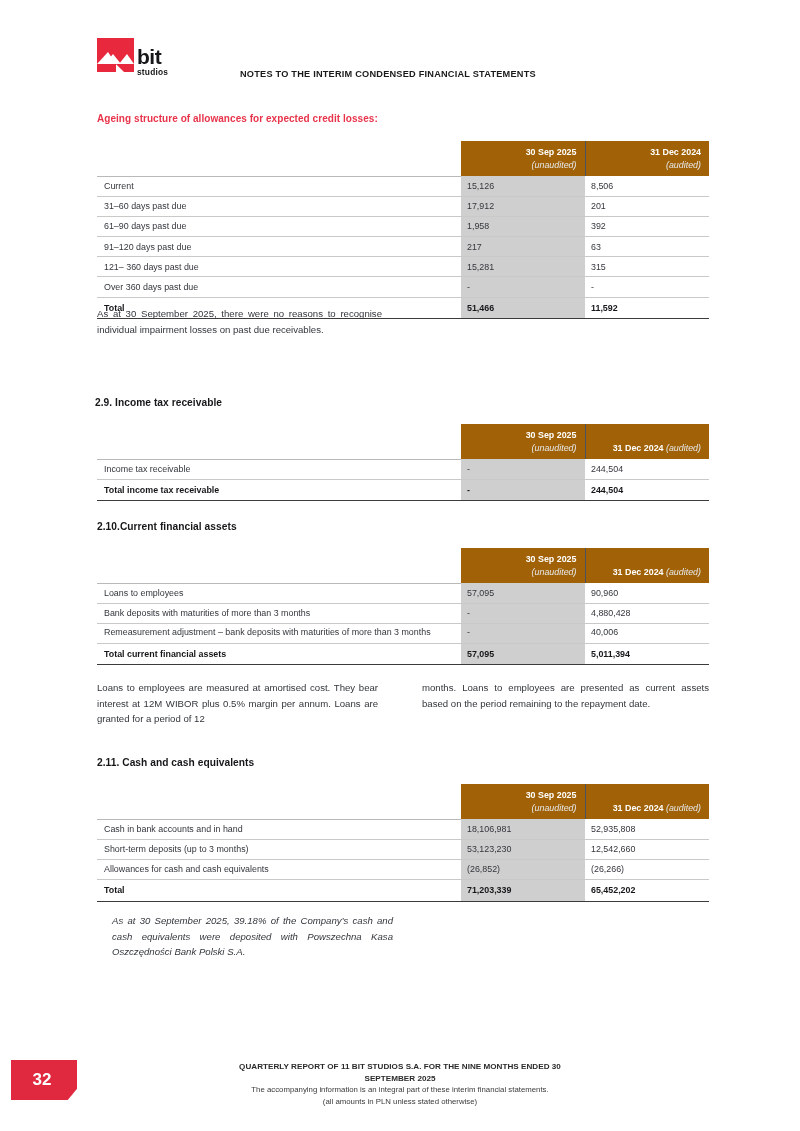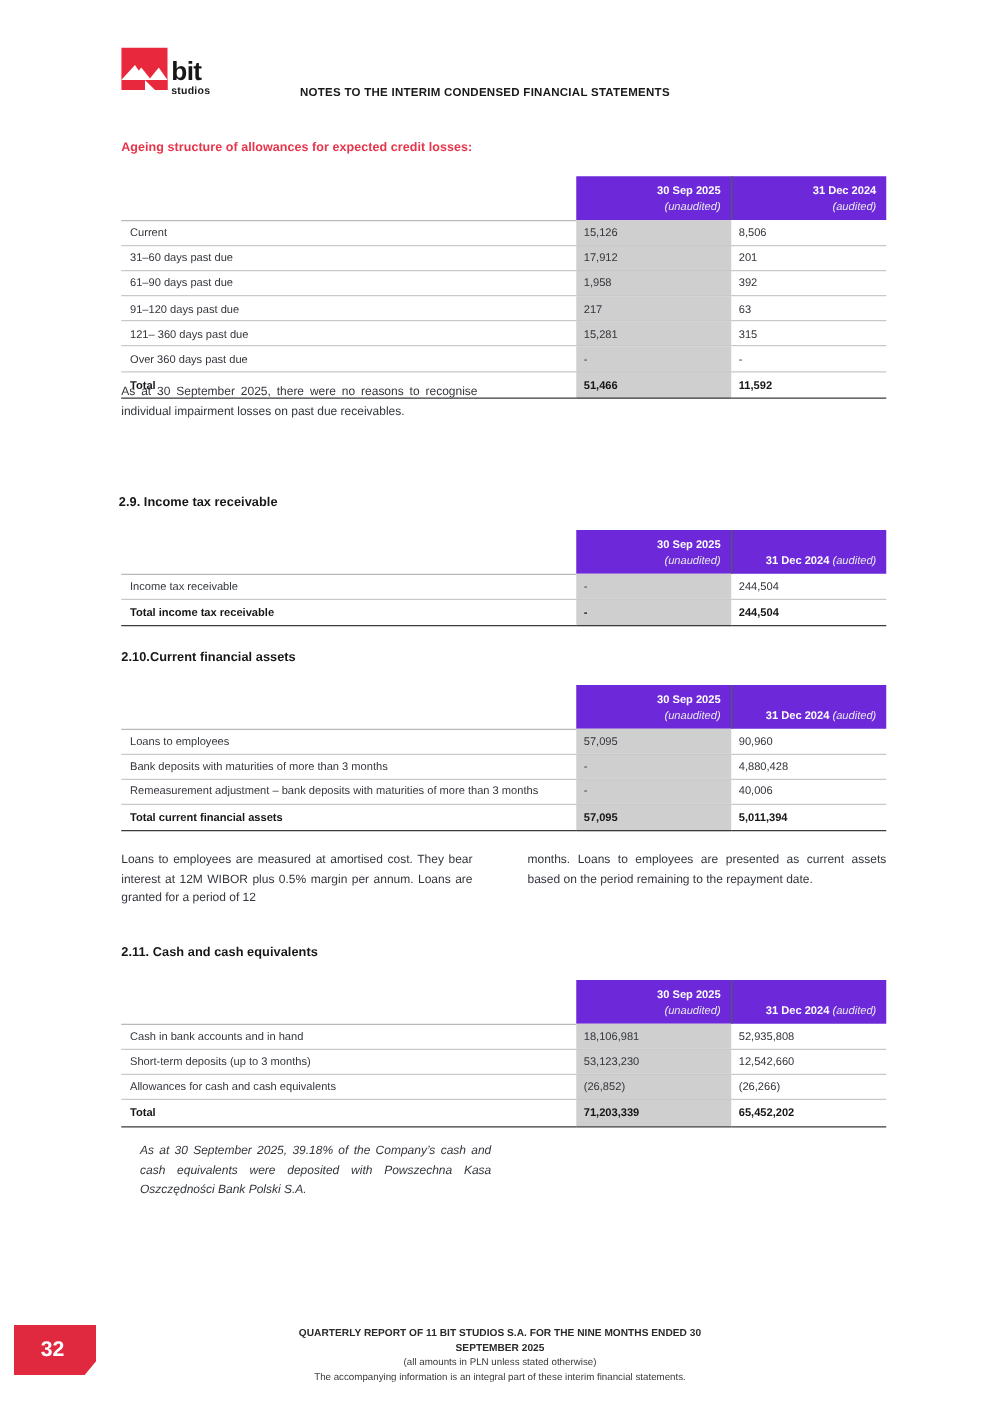--- a/index.html
+++ b/index.html
@@ -86,21 +86,21 @@
     table-layout: fixed;
     font-size: 8.9px;
     color: #33363c;
   }
 
   .fin-table col.c-label { width: 364px; }
   .fin-table col.c-v1    { width: 124px; }
   .fin-table col.c-v2    { width: 124px; }
 
   .fin-table thead th {
-    background: #6d28d9;
+    background: #a16207;
     color: #ffffff;
     font-size: 8.9px;
     font-weight: bold;
     text-align: right;
     vertical-align: bottom;
     padding: 5px 8px 5px 6px;
     line-height: 12.5px;
     border-right: 1px solid #4a525e;
   }
   .fin-table thead th:last-child { border-right: none; }
@@ -388,17 +388,17 @@
     </tbody>
   </table>
 
   <div class="para" style="left:112px; top:913px; width:281px;font-style:italic;">As at 30 September 2025, 39.18% of the Company’s cash and cash equivalents were deposited with Powszechna Kasa Oszczędności Bank Polski S.A.</div>
 
   <div class="page-badge">32</div>
 
   <div class="footer-block">
     <div class="footer-strong">QUARTERLY REPORT OF 11 BIT STUDIOS S.A. FOR THE NINE MONTHS ENDED 30</div>
     <div class="footer-strong">SEPTEMBER 2025</div>
+    <div class="footer-note">The accompanying information is an integral part of these interim financial statements.</div>
     <div class="footer-note">(all amounts in PLN unless stated otherwise)</div>
-    <div class="footer-note">The accompanying information is an integral part of these interim financial statements.</div>
   </div>
 
 </div>
 
 </body></html>

